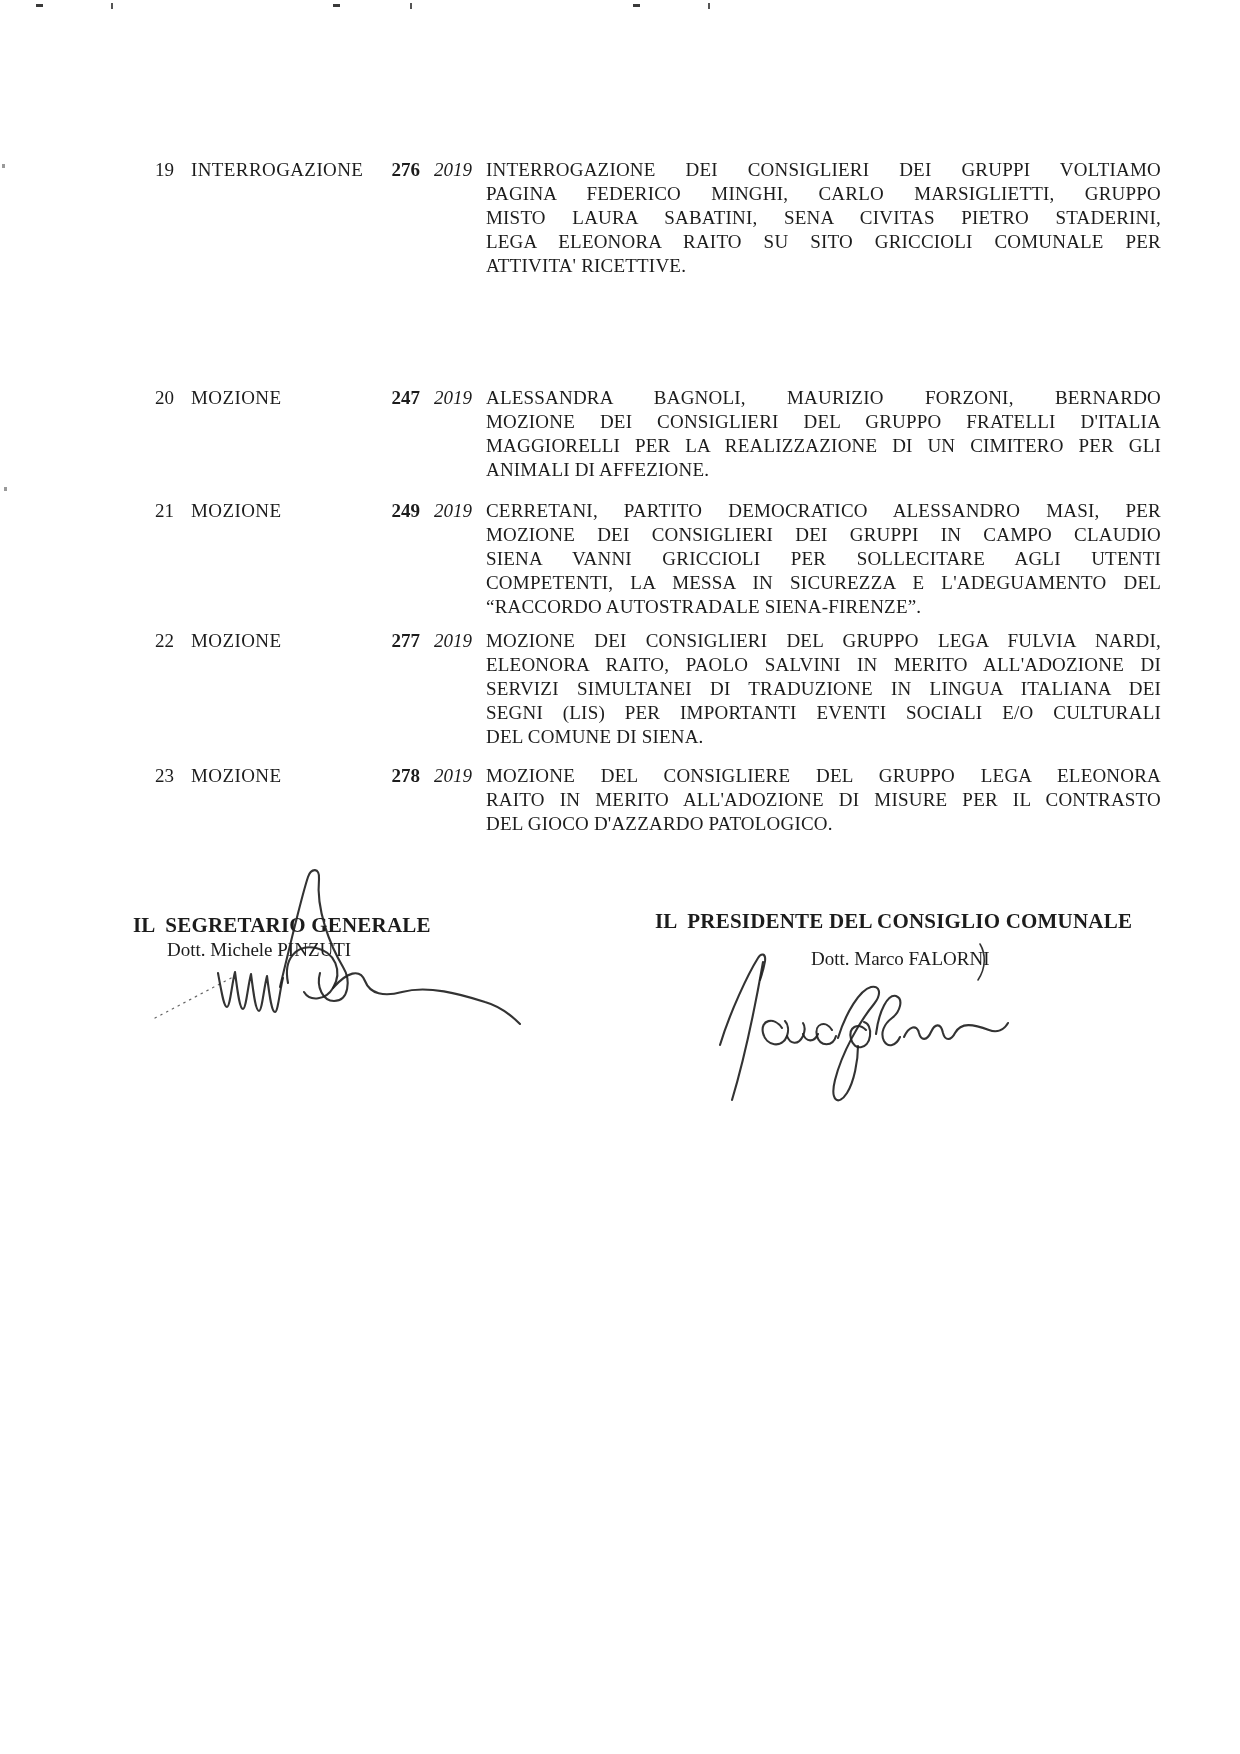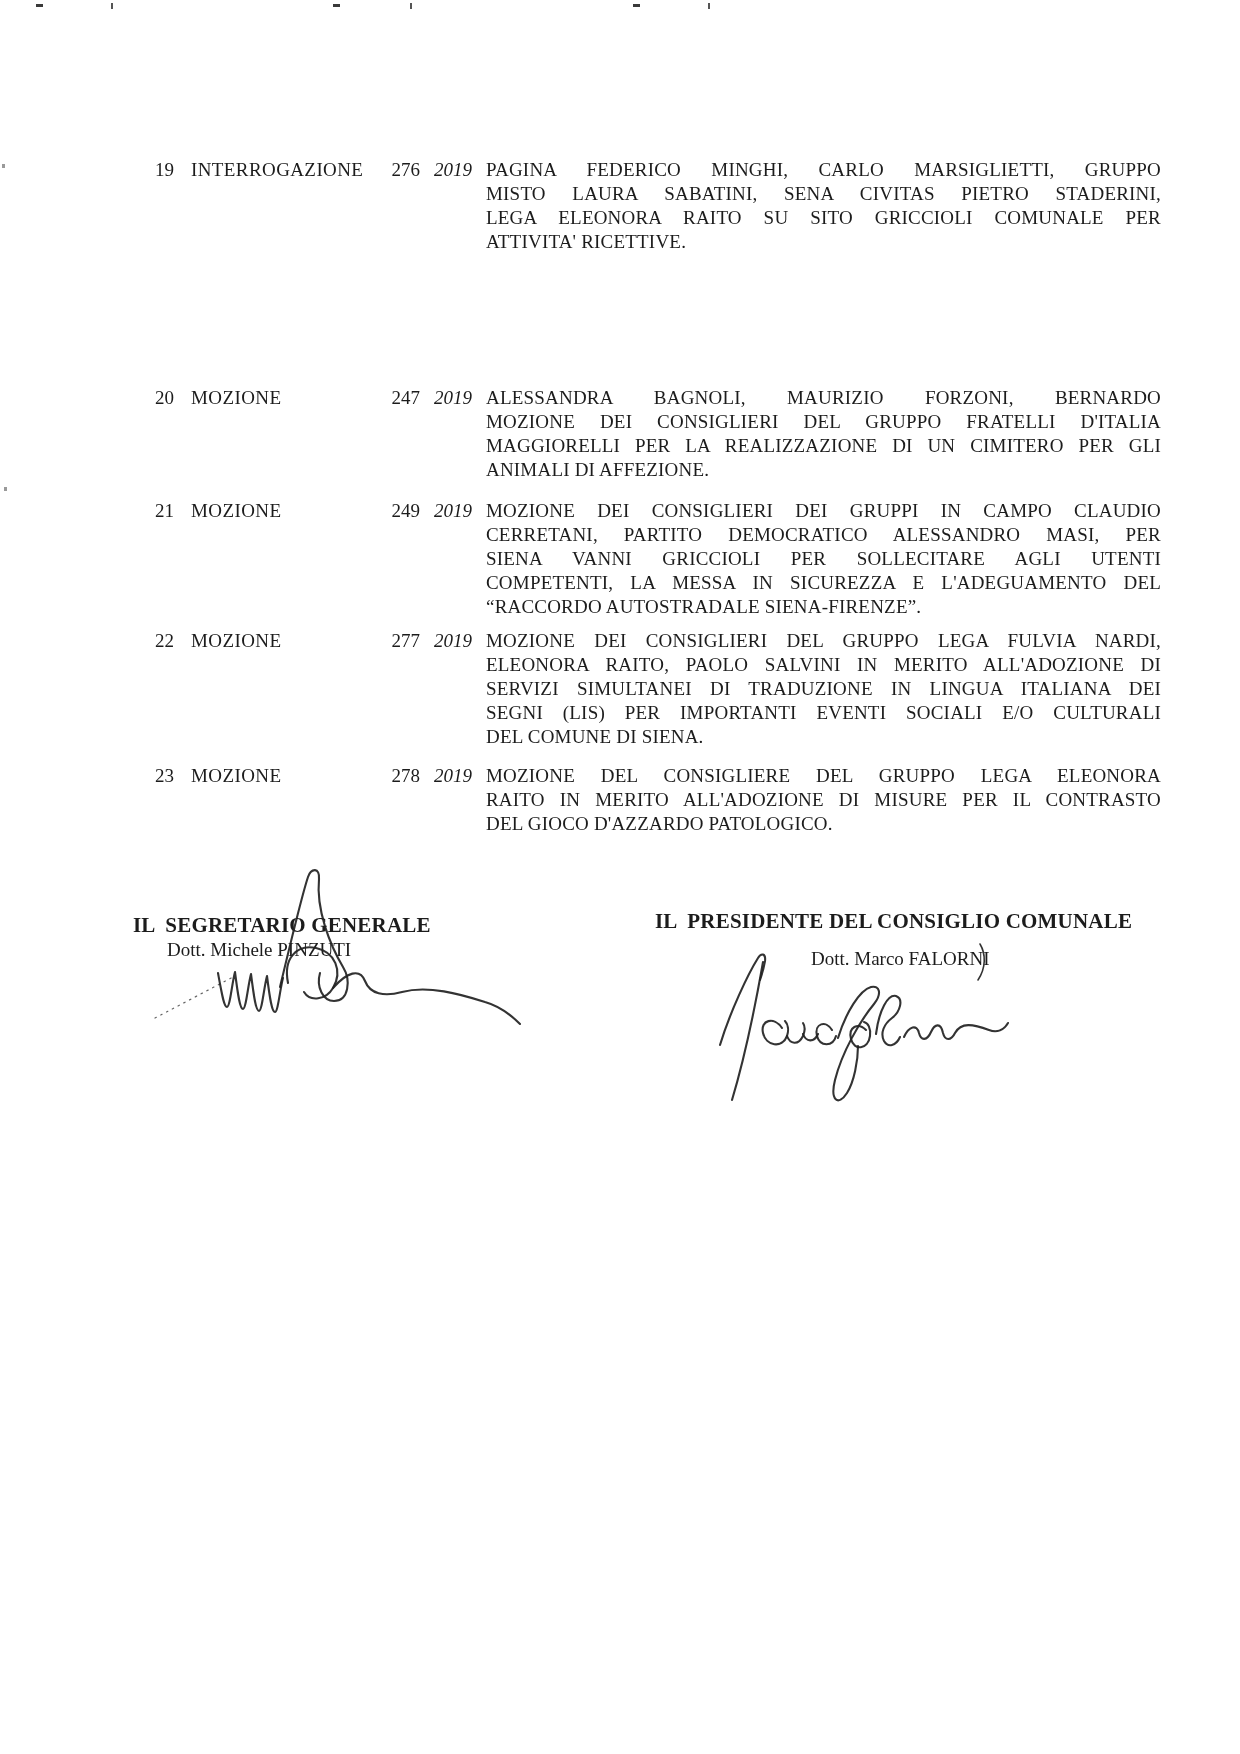--- a/index.html
+++ b/index.html
@@ -8,21 +8,21 @@
     width:1240px;height:1754px;
     background:#ffffff;
     font-family:"Liberation Serif","DejaVu Serif",serif;
     color:#1c1c1c;
     overflow:hidden;
   }
   
   .row{position:absolute;left:0;width:1240px;font-size:19px;line-height:24px;margin-left:34px;}
   .row .col-num{position:absolute;left:121px;top:0;}
   .row .col-type{position:absolute;left:157px;top:0;letter-spacing:0.4px;}
-  .row .col-dnum{position:absolute;left:350px;top:0;width:36px;text-align:right;}
+  .row .col-dnum{position:absolute;left:350px;top:0;width:36px;text-align:right;font-weight:bold;}
   .row .col-year{position:absolute;left:400px;top:0;font-style:italic;}
   .row .desc{margin-left:452px;width:675px;}
   .jline{text-align:justify;text-align-last:justify;letter-spacing:0.2px;}
   .jline.last{text-align-last:left;}
   .r19{top:158px}.r20{top:386px}.r21{top:499px}.r22{top:629px}.r23{top:764px}
   
   .sig-title{position:absolute;font-weight:bold;font-size:21px;letter-spacing:0.2px;white-space:pre;}
   .sig-name{position:absolute;font-size:19px;white-space:pre;}
   .sig-left-title{left:133px;top:913px;}
   .sig-left-name{left:167px;top:939px;}
@@ -51,20 +51,21 @@
   <div class="artifact a-tick" style="left:708px;top:3px;"></div>
   <div class="artifact a-speck" style="left:2px;top:164px;"></div>
   <div class="artifact a-speck" style="left:4px;top:487px;"></div>
 
   <div class="row r19">
     <span class="col-num">19</span>
     <span class="col-type">INTERROGAZIONE</span>
     <span class="col-dnum">276</span>
     <span class="col-year">2019</span>
     <div class="desc">
+      <div class="jline">INTERROGAZIONE DEI CONSIGLIERI DEI GRUPPI VOLTIAMO</div>
       <div class="jline">PAGINA FEDERICO MINGHI, CARLO MARSIGLIETTI, GRUPPO</div>
       <div class="jline">MISTO LAURA SABATINI, SENA CIVITAS PIETRO STADERINI,</div>
       <div class="jline">LEGA ELEONORA RAITO SU SITO GRICCIOLI COMUNALE PER</div>
       <div class="jline last">ATTIVITA' RICETTIVE.</div>
     </div>
   </div>
 
   <div class="row r20">
     <span class="col-num">20</span>
     <span class="col-type">MOZIONE</span>
@@ -77,22 +78,22 @@
       <div class="jline last">ANIMALI DI AFFEZIONE.</div>
     </div>
   </div>
 
   <div class="row r21">
     <span class="col-num">21</span>
     <span class="col-type">MOZIONE</span>
     <span class="col-dnum">249</span>
     <span class="col-year">2019</span>
     <div class="desc">
+      <div class="jline">CERRETANI, PARTITO DEMOCRATICO ALESSANDRO MASI, PER</div>
       <div class="jline">MOZIONE DEI CONSIGLIERI DEI GRUPPI IN CAMPO CLAUDIO</div>
-      <div class="jline">CERRETANI, PARTITO DEMOCRATICO ALESSANDRO MASI, PER</div>
       <div class="jline">SIENA VANNI GRICCIOLI PER SOLLECITARE AGLI UTENTI</div>
       <div class="jline">COMPETENTI, LA MESSA IN SICUREZZA E L'ADEGUAMENTO DEL</div>
       <div class="jline last">“RACCORDO AUTOSTRADALE SIENA-FIRENZE”.</div>
     </div>
   </div>
 
   <div class="row r22">
     <span class="col-num">22</span>
     <span class="col-type">MOZIONE</span>
     <span class="col-dnum">277</span>

